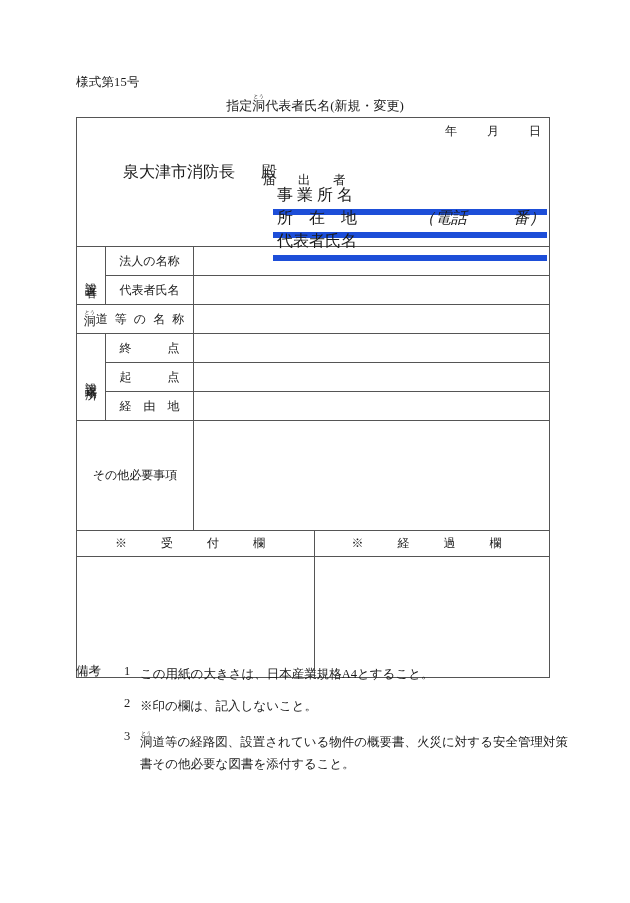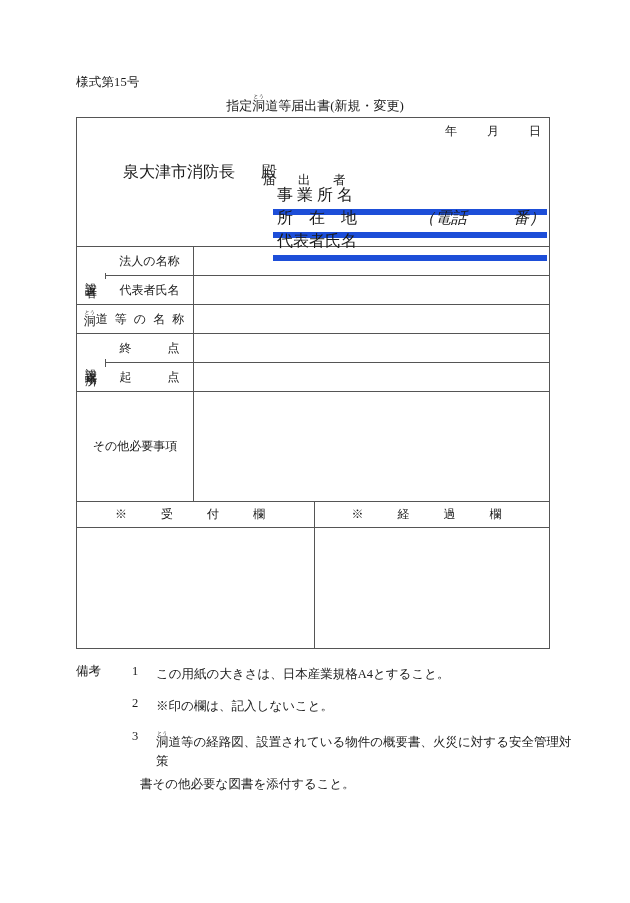--- a/index.html
+++ b/index.html
@@ -167,21 +167,20 @@
   }
   .c-val { flex: 1; box-sizing: border-box; }
 
   .h28 { height: 28px; }
   .bb { border-bottom: 1px solid #555; }
 
   .grp {
     display: flex;
     border-bottom: 1px solid #555;
     box-sizing: border-box;
-    align-items: center;
   }
   .grp-rows { flex: 1; }
   .grp-rows .row:last-child { border-bottom: none; }
   .grp-rows .row { border-bottom: 1px solid #555; }
 
   
   .other-row {
     display: flex;
     height: 110px;
     border-bottom: 1px solid #555;
@@ -221,36 +220,36 @@
 
   
   .remarks {
     position: absolute;
     left: 76px;
     top: 665px;
     width: 500px;
     font-size: 12.5px;
     line-height: 1;
   }
-  .rem-row { display: flex; align-items: flex-start; margin-bottom: 13px; gap: 8px; }
+  .rem-row { display: flex; align-items: flex-start; margin-bottom: 13px; }
   .rem-label { width: 48px; flex: none; }
   .rem-num { width: 16px; flex: none; text-align: left; }
   .rem-text { flex: 1; line-height: 1.55; }
   .rem-cont { margin-left: 64px; margin-top: -7px; }
 </style>
 </head>
 <body>
 
 <div class="page">
 
   <div class="form-no">様式第15号</div>
 
   <div class="doc-title">
     <span class="ttl-inner">
-      <span>指定</span><ruby><span>洞</span><rt>とう</rt></ruby><span>道等届出書(新規・変更)</span>
+      <span>指定</span><ruby><span>洞</span><rt>とう</rt></ruby><span>代表者氏名(新規・変更)</span>
     </span>
   </div>
 
   <div class="tbl">
 
     <div class="hdr-block">
       <div class="date-line">
         <span class="y">年</span><span class="m">月</span><span class="d">日</span>
       </div>
 
@@ -304,20 +303,24 @@
       </div>
       <div class="grp-rows">
         <div class="row h28">
           <div class="c-lbl">終　　　点</div>
           <div class="c-val"></div>
         </div>
         <div class="row h28">
           <div class="c-lbl">起　　　点</div>
           <div class="c-val"></div>
         </div>
+        <div class="row h28">
+          <div class="c-lbl">経　由　地</div>
+          <div class="c-val"></div>
+        </div>
       </div>
     </div>
 
     <div class="other-row">
       <div class="other-lbl">その他必要事項</div>
       <div class="c-val"></div>
     </div>
 
     <div class="recv-head">
       <div class="rh-left">

